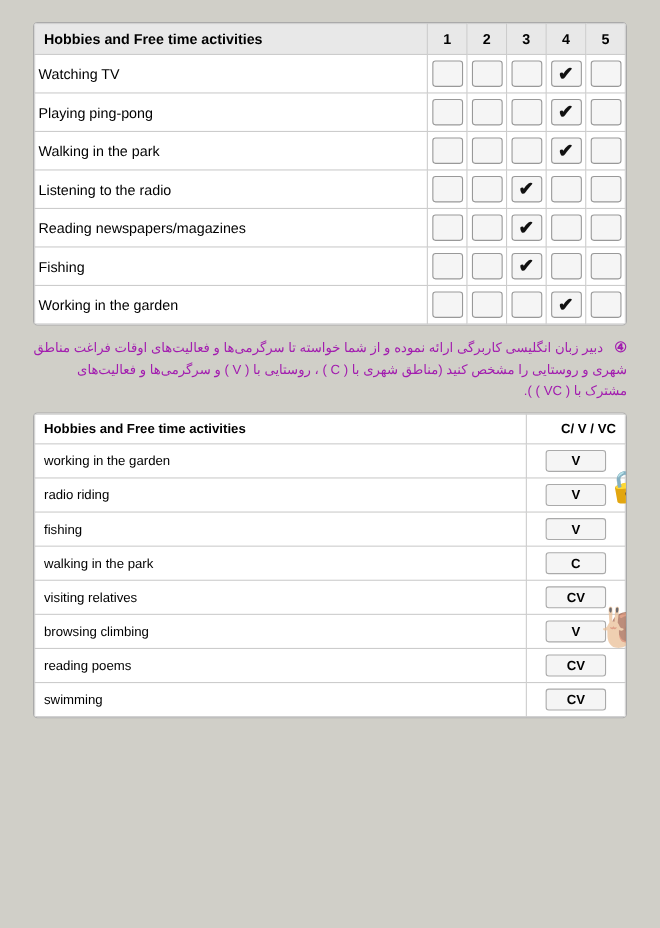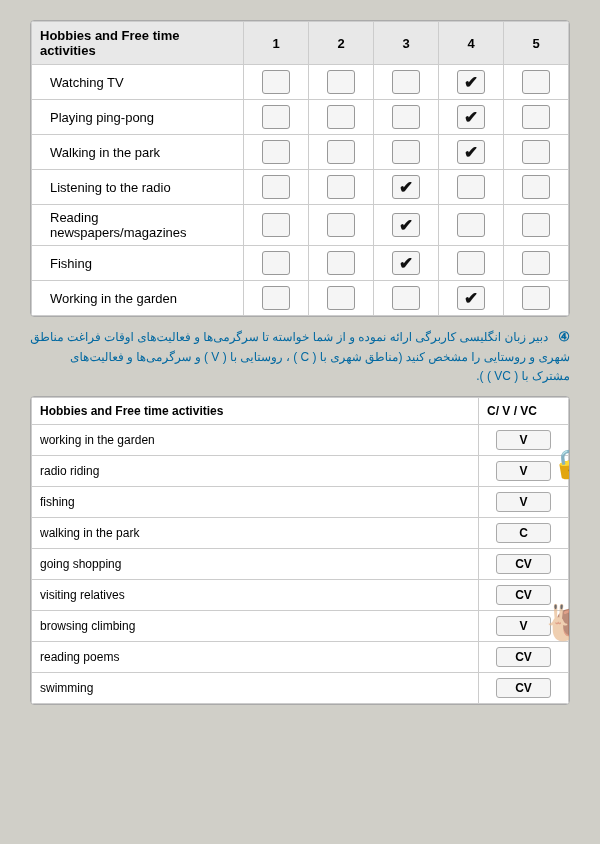--- a/index.html
+++ b/index.html
@@ -37,21 +37,21 @@
       text-align: left;
     }
 
     .top-table thead tr th:not(:first-child) {
       width: 36px;
       text-align: center;
     }
 
     .top-table tbody tr td {
       border: 1px solid #ccc;
-      padding: 5px 18px;
+      padding: 5px 3px;
       font-size: 13px;
     }
 
     .top-table tbody tr td:first-child {
       text-align: left;
     }
 
     .top-table tbody tr td:not(:first-child) {
       width: 36px;
       text-align: center;
@@ -78,21 +78,21 @@
       font-size: 17px;
       font-weight: bold;
       color: #111;
     }
 
     
     .instruction {
       margin: 8px 20px 10px 20px;
       font-size: 12px;
       line-height: 1.6;
-      color: #0369a1;
+      color: #a21caf;
       direction: rtl;
       text-align: right;
     }
 
     .instruction .num {
       font-weight: bold;
       font-size: 13px;
       direction: ltr;
       unicode-bidi: embed;
     }
@@ -119,21 +119,21 @@
       font-size: 12px;
       font-weight: bold;
     }
 
     .bottom-table thead tr th:first-child {
       text-align: left;
     }
 
     .bottom-table thead tr th:last-child {
       width: 90px;
-      text-align: left;
+      text-align: right;
     }
 
     .bottom-table tbody tr td {
       border: 1px solid #ccc;
       padding: 5px 8px;
       font-size: 12px;
       background: #fff;
     }
 
     .bottom-table tbody tr td:first-child {
@@ -278,24 +278,20 @@
         </tr>
         <tr>
           <td>fishing</td>
           <td><span class="value-box">V</span></td>
         </tr>
         <tr>
           <td>walking in the park</td>
           <td><span class="value-box">C</span></td>
         </tr>
         <tr>
-          <td>going shopping</td>
-          <td><span class="value-box">CV</span></td>
-        </tr>
-        <tr>
           <td>visiting relatives</td>
           <td><span class="value-box">CV</span></td>
         </tr>
         <tr>
           <td>browsing climbing</td>
           <td><span class="value-box">V</span></td>
         </tr>
         <tr>
           <td>reading poems</td>
           <td><span class="value-box">CV</span></td>

